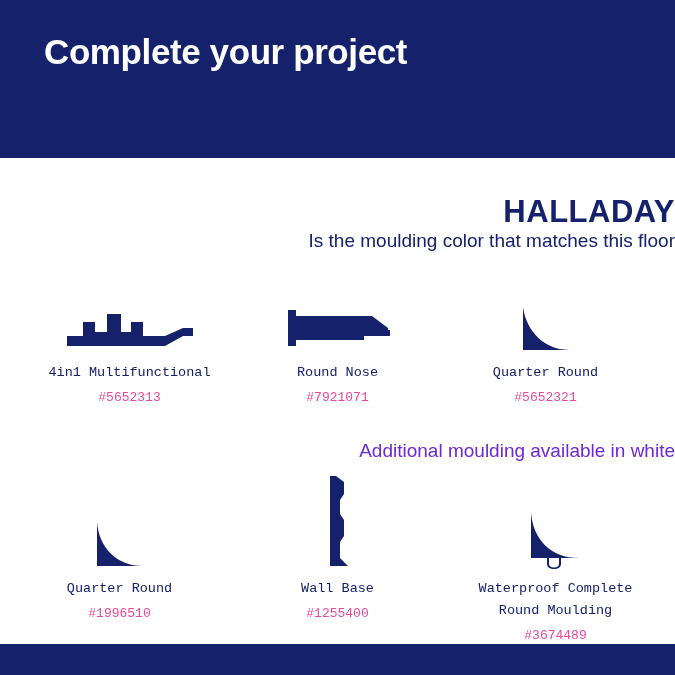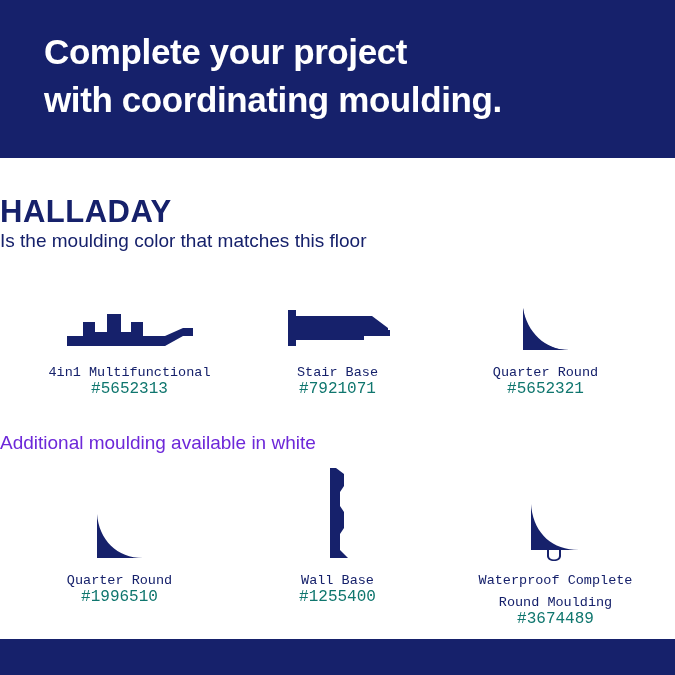--- a/index.html
+++ b/index.html
@@ -36,21 +36,21 @@
     font-size: 35px;
     line-height: 48px;
     letter-spacing: -0.4px;
     white-space: nowrap;
   }
   
   .body {
     flex: 1 1 auto;
     position: relative;
     background: #ffffff;
-    text-align: left;
+    text-align: right;
     border-radius: 13px;
   }
   .brand {
     margin-top: 36px;
     font-size: 31px;
     font-weight: bold;
     letter-spacing: 0.5px;
     color: #16216b;
   }
   .brand-sub {
@@ -89,23 +89,24 @@
   .shape-box.tall {
     height: 96px;
   }
   .caption {
     margin-top: 10px;
     font-size: 13.5px;
     line-height: 17px;
     color: #16216b;
   }
   .sku {
-    font-size: 16px;
+    font-size: 13px;
     line-height: 17px;
-    color: #0f766e;
+    color: #ec4899;
+    margin-top: 8px;
   }
   .sub-heading {
     margin-top: 34px;
     font-size: 19px;
     color: #6d28d9;
   }
   
   .footer {
     background: #16216b;
     height: 36px;
@@ -113,21 +114,20 @@
   }
   svg { display: block; }
 </style>
 </head>
 <body>
 
 <div class="page">
 
   <div class="header">
     <div class="header-line">Complete your project</div>
-    <div class="header-line">with coordinating moulding.</div>
   </div>
 
   <div class="body">
 
     <div class="brand">HALLADAY</div>
     <div class="brand-sub">Is the moulding color that matches this floor</div>
 
     <div class="row row-1">
 
       <div class="product">
@@ -141,21 +141,21 @@
       </div>
 
       <div class="product">
         <div class="shape-box">
           <svg width="112" height="48" viewBox="0 0 112 48">
             <path d="M6 4 L6 40 L12 40 L12 10 L86 10 L86 24 L108 24 L108 30 L82 30 L82 34 L14 34 L14 4 Z" fill="#16216b"></path>
             <path d="M6 4 L6 40 L14 40 L14 4 Z" fill="#16216b"></path>
             <path d="M12 10 L90 10 L106 22 L106 30 L80 30 L80 34 L12 34 Z" fill="#16216b"></path>
           </svg>
         </div>
-        <div class="caption">Stair Base</div>
+        <div class="caption">Round Nose</div>
         <div class="sku">#7921071</div>
       </div>
 
       <div class="product">
         <div class="shape-box">
           <svg width="58" height="48" viewBox="0 0 58 48">
             <path d="M6 2 L6 44 L52 44 C28 44 10 26 6 2 Z" fill="#16216b"></path>
             <path d="M6 2 C8 26 26 44 52 44 L6 44 Z" fill="#16216b"></path>
           </svg>
         </div>

